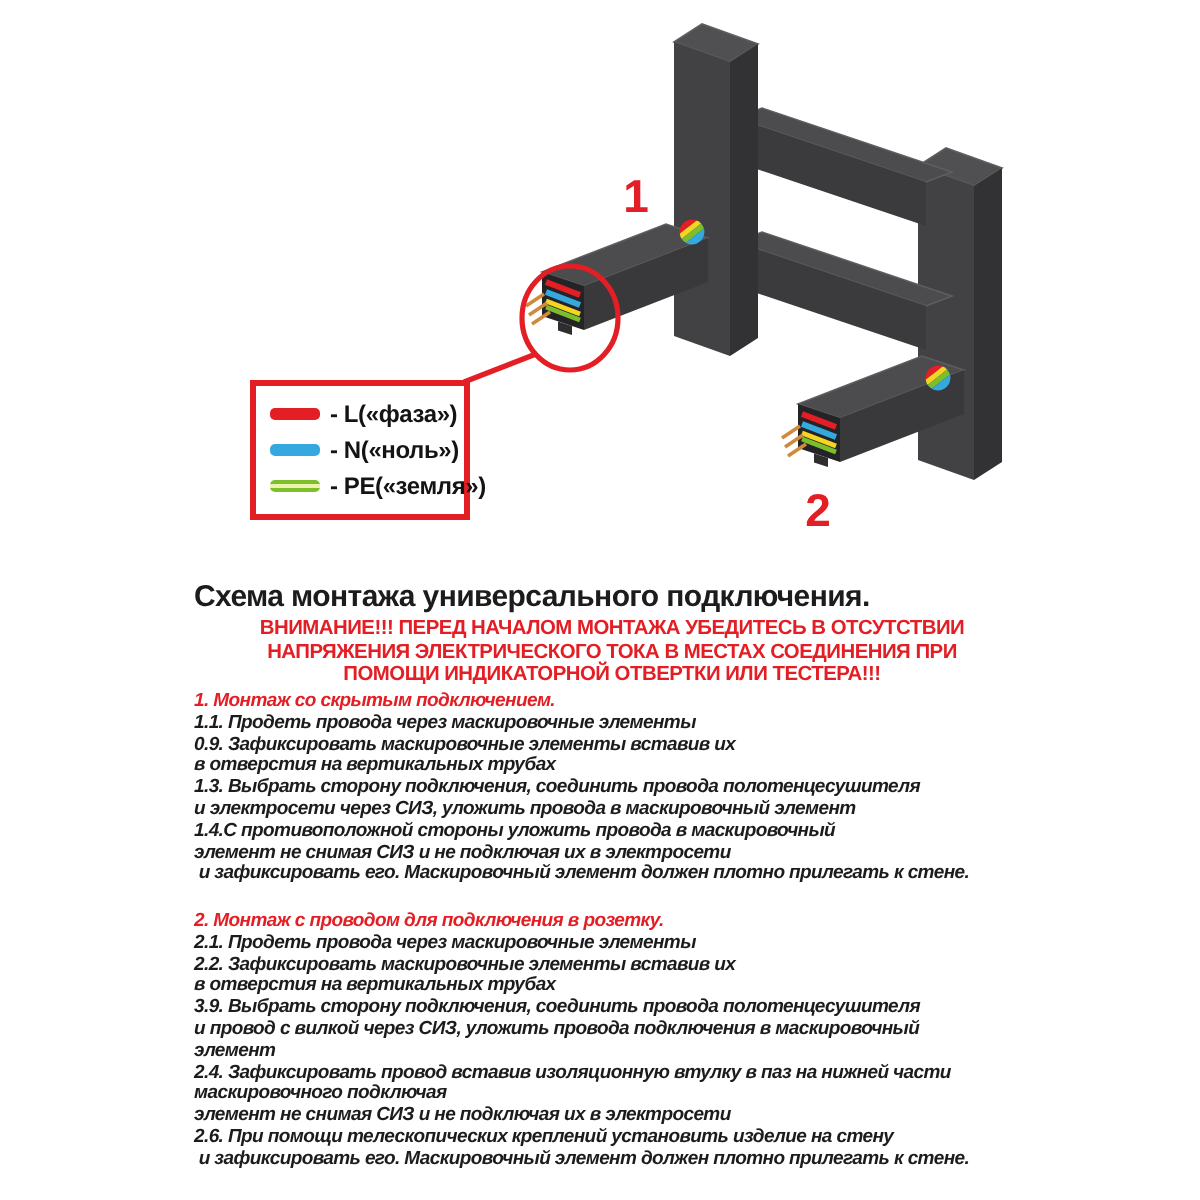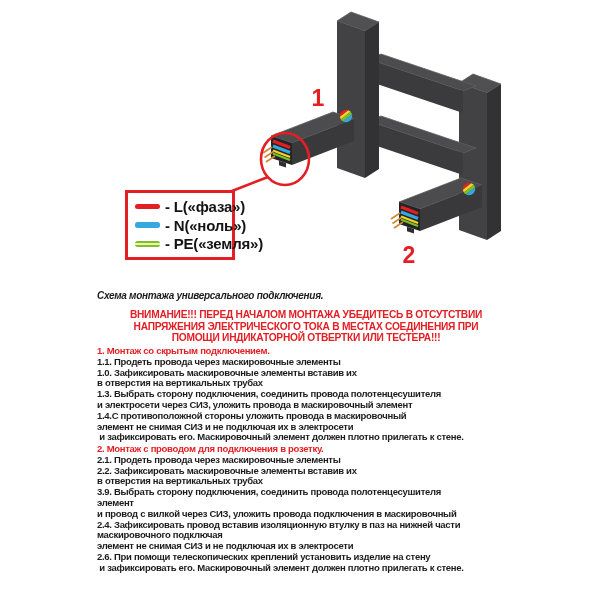--- a/index.html
+++ b/index.html
@@ -11,35 +11,35 @@
 
   
   .legend { position:absolute; left:125px; top:190px; width:110px; height:70px;
             background:#fff; border:3px solid #e31e24; display:flex;
             flex-direction:column; justify-content:space-evenly; padding:3px 2px 3px 7px; }
   .legend-row { display:flex; align-items:center; gap:5px; }
   .chip { width:25px; height:5.5px; border-radius:2.5px; flex:0 0 auto; }
   .chip-l  { background:#e31e24; }
   .chip-n  { background:#35a8e0; }
   .chip-pe { background:linear-gradient(to bottom,#7cbf2b 0 30%,#edf2ae 30% 70%,#7cbf2b 70% 100%); }
-  .legend-label { font-weight:bold; font-size:15px; letter-spacing:-0.2px;
+  .legend-label { font-weight:bold; font-size:12px; letter-spacing:-0.2px;
                   color:#141414; white-space:nowrap; }
 
   
   .doc-line, .section, .warning, .scheme-title { position:absolute; }
-  .scheme-title { left:97px; top:290px; font-size:10px; font-weight:bold;
-                  letter-spacing:-0.3px; color:#1c1c1c; white-space:pre;font-style:italic; }
+  .scheme-title { left:97px; top:290px; font-size:15px; font-weight:bold;
+                  letter-spacing:-0.3px; color:#1c1c1c; white-space:pre; }
   .warning { left:6px; top:309px; width:600px; text-align:center; color:#e31e24;
              font-weight:bold; font-size:10.2px; line-height:11.7px; letter-spacing:-0.25px; }
   .warning div { white-space:pre; }
   .section { left:97px; font-size:9.5px; font-weight:bold; line-height:10.8px;
              letter-spacing:-0.3px; color:#1c1c1c; }
-  .section div { white-space:pre; }
+  .section div { white-space:pre;font-style:italic; }
   .sec1 { top:346px; }
-  .sec2 { top:444px; }
+  .sec2 { top:456px; }
   .sec-head { color:#e31e24; }
 </style>
 </head>
 <body>
 
 <div class="stage">
 
   <svg class="diagram" width="600" height="285" viewBox="0 0 600 285">
     <defs>
       <clipPath id="dotclip1">
@@ -147,37 +147,37 @@
 
   <div class="warning">
     <div>ВНИМАНИЕ!!! ПЕРЕД НАЧАЛОМ МОНТАЖА УБЕДИТЕСЬ В ОТСУТСТВИИ</div>
     <div>НАПРЯЖЕНИЯ ЭЛЕКТРИЧЕСКОГО ТОКА В МЕСТАХ СОЕДИНЕНИЯ ПРИ</div>
     <div>ПОМОЩИ ИНДИКАТОРНОЙ ОТВЕРТКИ ИЛИ ТЕСТЕРА!!!</div>
   </div>
 
   <div class="section sec1">
     <div class="sec-head">1. Монтаж со скрытым подключением.</div>
     <div>1.1. Продеть провода через маскировочные элементы</div>
-    <div>1.0. Зафиксировать маскировочные элементы вставив их</div>
+    <div>0.9. Зафиксировать маскировочные элементы вставив их</div>
     <div>в отверстия на вертикальных трубах</div>
     <div>1.3. Выбрать сторону подключения, соединить провода полотенцесушителя</div>
     <div>и электросети через СИЗ, уложить провода в маскировочный элемент</div>
     <div>1.4.С противоположной стороны уложить провода в маскировочный</div>
     <div>элемент не снимая СИЗ и не подключая их в электросети</div>
     <div> и зафиксировать его. Маскировочный элемент должен плотно прилегать к стене.</div>
   </div>
 
   <div class="section sec2">
     <div class="sec-head">2. Монтаж с проводом для подключения в розетку.</div>
     <div>2.1. Продеть провода через маскировочные элементы</div>
     <div>2.2. Зафиксировать маскировочные элементы вставив их</div>
     <div>в отверстия на вертикальных трубах</div>
     <div>3.9. Выбрать сторону подключения, соединить провода полотенцесушителя</div>
+    <div>и провод с вилкой через СИЗ, уложить провода подключения в маскировочный</div>
     <div>элемент</div>
-    <div>и провод с вилкой через СИЗ, уложить провода подключения в маскировочный</div>
     <div>2.4. Зафиксировать провод вставив изоляционную втулку в паз на нижней части</div>
     <div>маскировочного подключая</div>
     <div>элемент не снимая СИЗ и не подключая их в электросети</div>
     <div>2.6. При помощи телескопических креплений установить изделие на стену</div>
     <div> и зафиксировать его. Маскировочный элемент должен плотно прилегать к стене.</div>
   </div>
 
 </div>
 
 </body></html>

